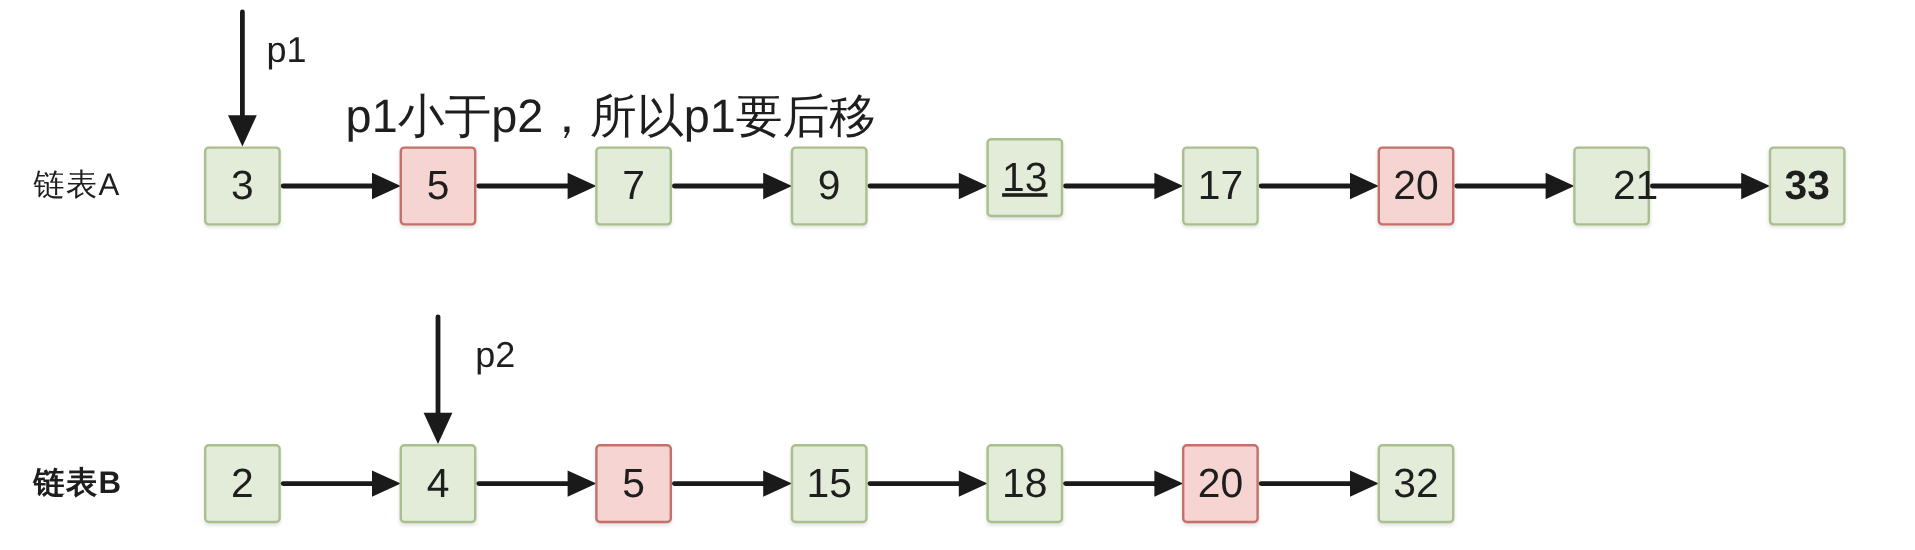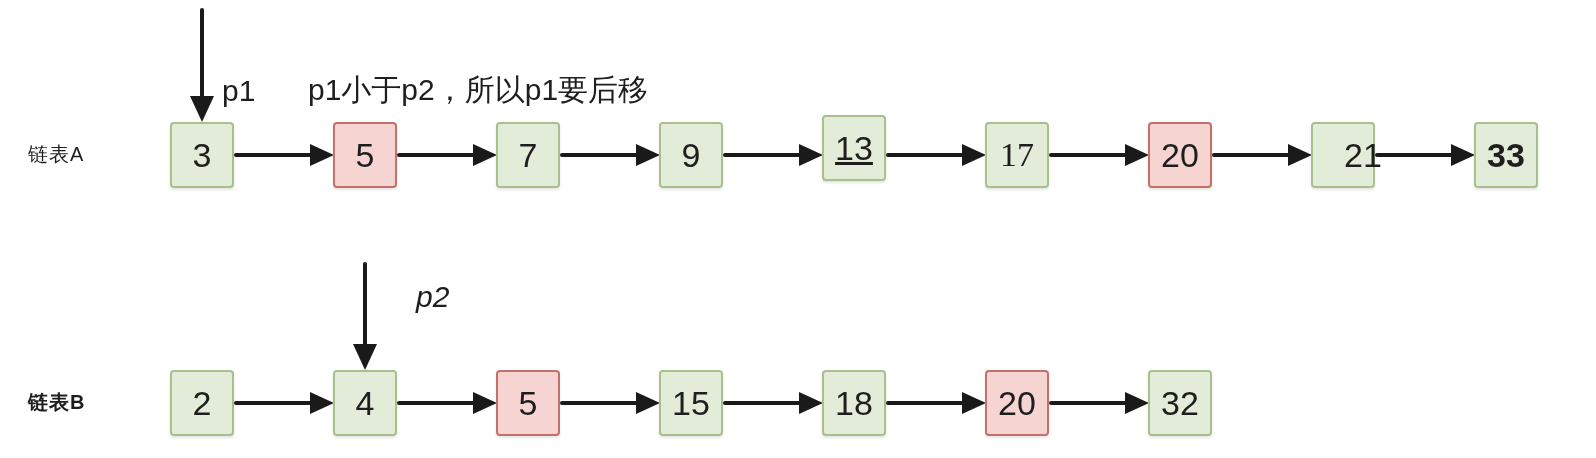--- a/index.html
+++ b/index.html
@@ -6,21 +6,21 @@
   body {
     width: 1596px; height: 458px;
     background: var(--background, #ffffff);
     font-family: "Liberation Sans", "DejaVu Sans", sans-serif;
     position: relative; overflow: hidden;
   }
   #stage { position: absolute; inset: 0; }
 
   .row-label {
     position: absolute; transform: translateY(-52%);
-    font-size: 20px; color: var(--text, #1e1e1e);
+    font-size: 26px; color: var(--text, #1e1e1e);
     letter-spacing: 1px; white-space: nowrap;
   }
 
   .node {
     position: absolute; width: 64px; height: 66px; box-sizing: border-box;
     border: 2.5px solid var(--node-green-border, #a9c08e);
     background: var(--node-green-fill, #e3ecd8);
     border-radius: 4px;
     display: flex; align-items: center; justify-content: center;
     font-size: 34px; color: var(--text, #1e1e1e);
@@ -52,22 +52,22 @@
     position: absolute; bottom: -2px; left: 50%; transform: translateX(-50%);
     width: 0; height: 0;
     border-left: 12px solid transparent; border-right: 12px solid transparent;
     border-top: 26px solid var(--arrow, #1a1a1a);
   }
 
   .pointer-label {
     position: absolute; font-size: 30px; color: var(--text, #1e1e1e); white-space: nowrap;
   }
   .annotation {
-    position: absolute; left: 308px; top: 70px;
-    font-size: 30px; color: var(--text, #1e1e1e); white-space: nowrap;
+    position: absolute; left: 288px; top: 70px;
+    font-size: 39px; color: var(--text, #1e1e1e); white-space: nowrap;
   }
   .line, .head { display: block; }
 </style>
 </head>
 <body style="--background: #ffffff; --text: #1e1e1e; --arrow: #1a1a1a; --node-green-fill: #e3ecd8; --node-green-border: #a9c08e; --node-red-fill: #f6d4d2; --node-red-border: #c4716b;">
 
 <div id="stage">
   <div class="annotation">p1小于p2，所以p1要后移</div>
 <div class="row-label" style="left: 28px; top: 155px;">链表A</div>
     <div class="node" style="left: 170px; top: 122px;">3</div>
@@ -88,41 +88,41 @@
     <div class="node" style="left: 659px; top: 122px;">9</div>
     <div class="h-arrow" style="left: 723px; top: 155px; width: 99px;">
       <div class="line"></div>
       <div class="head"></div>
     </div>
     <div class="node" style="left: 822px; top: 115px; text-decoration: underline;">13</div>
     <div class="h-arrow" style="left: 886px; top: 155px; width: 99px;">
       <div class="line"></div>
       <div class="head"></div>
     </div>
-    <div class="node" style="left: 985px; top: 122px; font-family: Liberation Serif, serif;">17</div>
+    <div class="node" style="left: 985px; top: 122px;">17</div>
     <div class="h-arrow" style="left: 1049px; top: 155px; width: 99px;">
       <div class="line"></div>
       <div class="head"></div>
     </div>
     <div class="node red" style="left: 1148px; top: 122px;">20</div>
     <div class="h-arrow" style="left: 1212px; top: 155px; width: 99px;">
       <div class="line"></div>
       <div class="head"></div>
     </div>
     <div class="node" style="left: 1311px; top: 122px; padding-left: 40px;">21</div>
     <div class="h-arrow" style="left: 1375px; top: 155px; width: 99px;">
       <div class="line"></div>
       <div class="head"></div>
     </div>
     <div class="node" style="left: 1474px; top: 122px; font-weight: bold;">33</div>
     <div class="v-arrow" style="left: 202px; top: 8px; height: 112px;">
       <div class="line"></div>
       <div class="head"></div>
     </div>
-    <div class="pointer-label" style="left: 222px; top: 26px; margin-top: 48px;">p1</div>
+    <div class="pointer-label" style="left: 222px; top: 26px;">p1</div>
     <div class="row-label" style="left: 28px; top: 403px; font-weight: bold;">链表B</div>
     <div class="node" style="left: 170px; top: 370px;">2</div>
     <div class="h-arrow" style="left: 234px; top: 403px; width: 99px;">
       <div class="line"></div>
       <div class="head"></div>
     </div>
     <div class="node" style="left: 333px; top: 370px;">4</div>
     <div class="h-arrow" style="left: 397px; top: 403px; width: 99px;">
       <div class="line"></div>
       <div class="head"></div>
@@ -145,14 +145,14 @@
     <div class="node red" style="left: 985px; top: 370px;">20</div>
     <div class="h-arrow" style="left: 1049px; top: 403px; width: 99px;">
       <div class="line"></div>
       <div class="head"></div>
     </div>
     <div class="node" style="left: 1148px; top: 370px;">32</div>
     <div class="v-arrow" style="left: 365px; top: 262px; height: 106px;">
       <div class="line"></div>
       <div class="head"></div>
     </div>
-    <div class="pointer-label" style="left: 416px; top: 280px; font-style: italic;">p2</div>
+    <div class="pointer-label" style="left: 396px; top: 280px;">p2</div>
   </div>
 
 </body></html>

